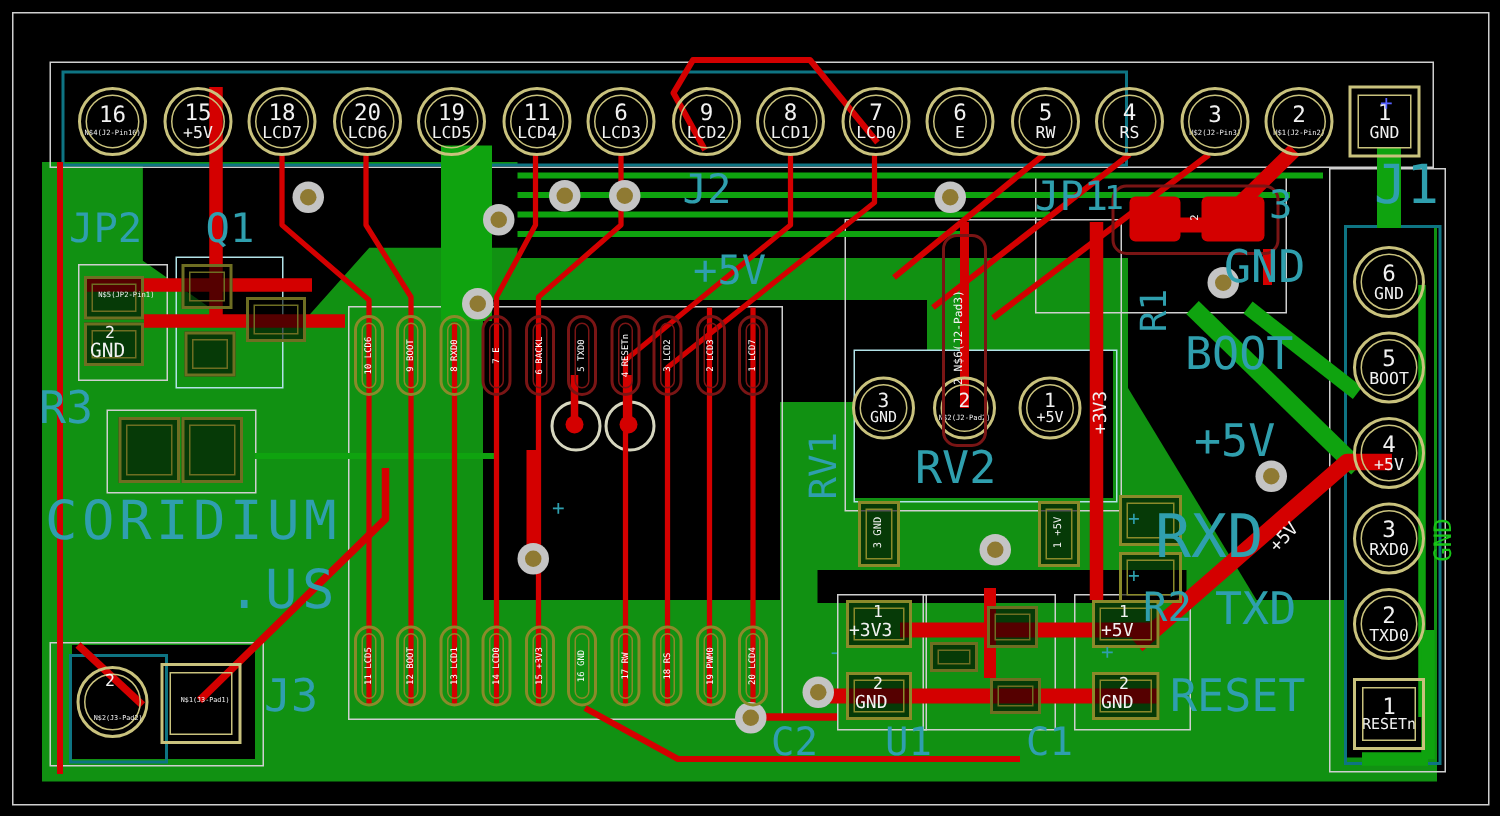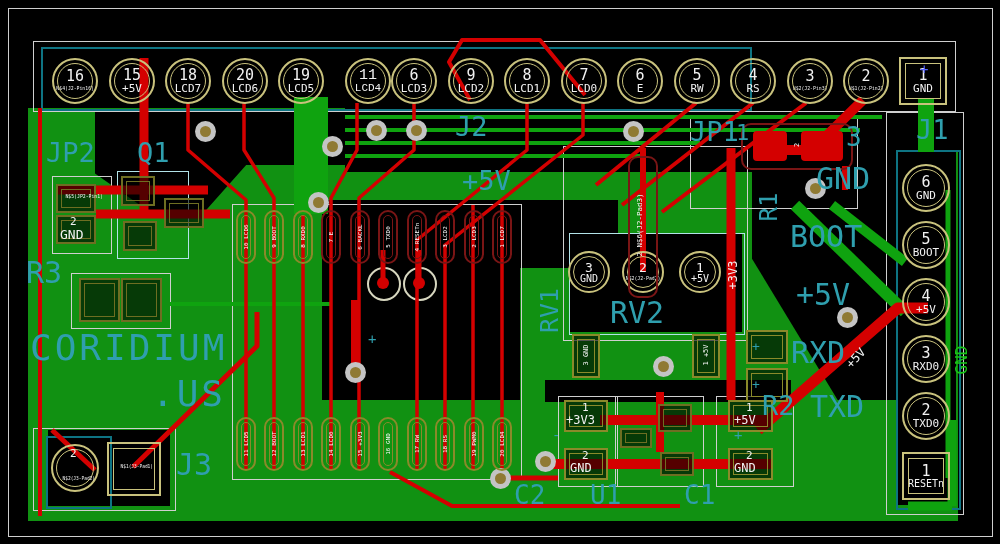--- a/index.html
+++ b/index.html
@@ -159,21 +159,21 @@
       <div class="pnet">LCD7</div>
     </div>
   <div class="pc" style="left:222px;top:58px;">
       <div class="pnum">20</div>
       <div class="pnet">LCD6</div>
     </div>
   <div class="pc" style="left:278px;top:58px;">
       <div class="pnum">19</div>
       <div class="pnet">LCD5</div>
     </div>
-  <div class="pc" style="left:345px;top:58px;font-family:Liberation Mono, monospace;">
+  <div class="pc" style="left:335px;top:58px;">
       <div class="pnum">11</div>
       <div class="pnet">LCD4</div>
     </div>
   <div class="pc" style="left:391px;top:58px;">
       <div class="pnum">6</div>
       <div class="pnet">LCD3</div>
     </div>
   <div class="pc" style="left:448px;top:58px;">
       <div class="pnum">9</div>
       <div class="pnet">LCD2</div>
@@ -338,30 +338,31 @@
   <div class="silk" style="left:46px;top:139px;font-size:27px;">JP2</div>
   <div class="silk" style="left:137px;top:139px;font-size:27px;">Q1</div>
   <div class="silk" style="left:26px;top:258px;font-size:30px;">R3</div>
   <div class="silk" style="left:152px;top:376px;font-size:36px;letter-spacing:3px;">.US</div>
   <div class="silk" style="left:30px;top:330px;font-size:36px;letter-spacing:3px;">CORIDIUM</div>
   <div class="silk" style="left:455px;top:113px;font-size:27px;">J2</div>
   <div class="silk" style="left:462px;top:167px;font-size:27px;">+5V</div>
   <div class="silk" style="left:690px;top:118px;font-size:27px;">JP1</div>
   <div class="silk" style="left:736px;top:122px;font-size:22px;">1</div>
   <div class="silk" style="left:846px;top:124px;font-size:26px;">3</div>
-  <div class="silk" style="left:916px;top:116px;font-size:27px;">J1</div>
+  <div class="silk" style="left:916px;top:106px;font-size:36px;">J1</div>
   <div class="silk rot" style="left:747px;top:195px;width:44px;font-size:24px;">R1</div>
   <div class="silk rot" style="left:521px;top:298px;width:56px;font-size:25px;">RV1</div>
   <div class="silk" style="left:610px;top:298px;font-size:30px;">RV2</div>
   <div class="silk" style="left:816px;top:164px;font-size:30px;">GND</div>
   <div class="silk" style="left:790px;top:222px;font-size:30px;">BOOT</div>
   <div class="silk" style="left:796px;top:280px;font-size:30px;">+5V</div>
-  <div class="silk" style="left:791px;top:338px;font-size:30px;">RXD</div>
+  <div class="silk" style="left:770px;top:338px;font-size:40px;">RXD</div>
   <div class="silk" style="left:762px;top:392px;font-size:27px;">R2</div>
   <div class="silk" style="left:810px;top:392px;font-size:30px;">TXD</div>
+  <div class="silk" style="left:780px;top:450px;font-size:30px;">RESET</div>
   <div class="silk" style="left:176px;top:450px;font-size:30px;">J3</div>
   <div class="silk" style="left:514px;top:482px;font-size:26px;">C2</div>
   <div class="silk" style="left:590px;top:482px;font-size:26px;">U1</div>
   <div class="silk" style="left:684px;top:482px;font-size:26px;">C1</div>
   <div class="silk rot" style="left:942px;top:352px;width:40px;font-size:16px;color:#17c517;">GND</div>
 
   <div class="ptxt rot" style="left:711px;top:269px;width:44px;font-size:12px;">+3V3</div>
   <div class="ptxt" style="left:845px;top:352px;font-size:12px;transform:rotate(-47deg);">+5V</div>
   <div class="ptxt rot" style="left:590px;top:220px;width:100px;font-size:10px;transform:rotate(-90deg) scale(.75);">2 N$6(J2-Pad3)</div>
   <div class="ptxt rot" style="left:777px;top:140px;width:40px;font-size:10px;transform:rotate(-90deg) scale(.7);">2</div>

